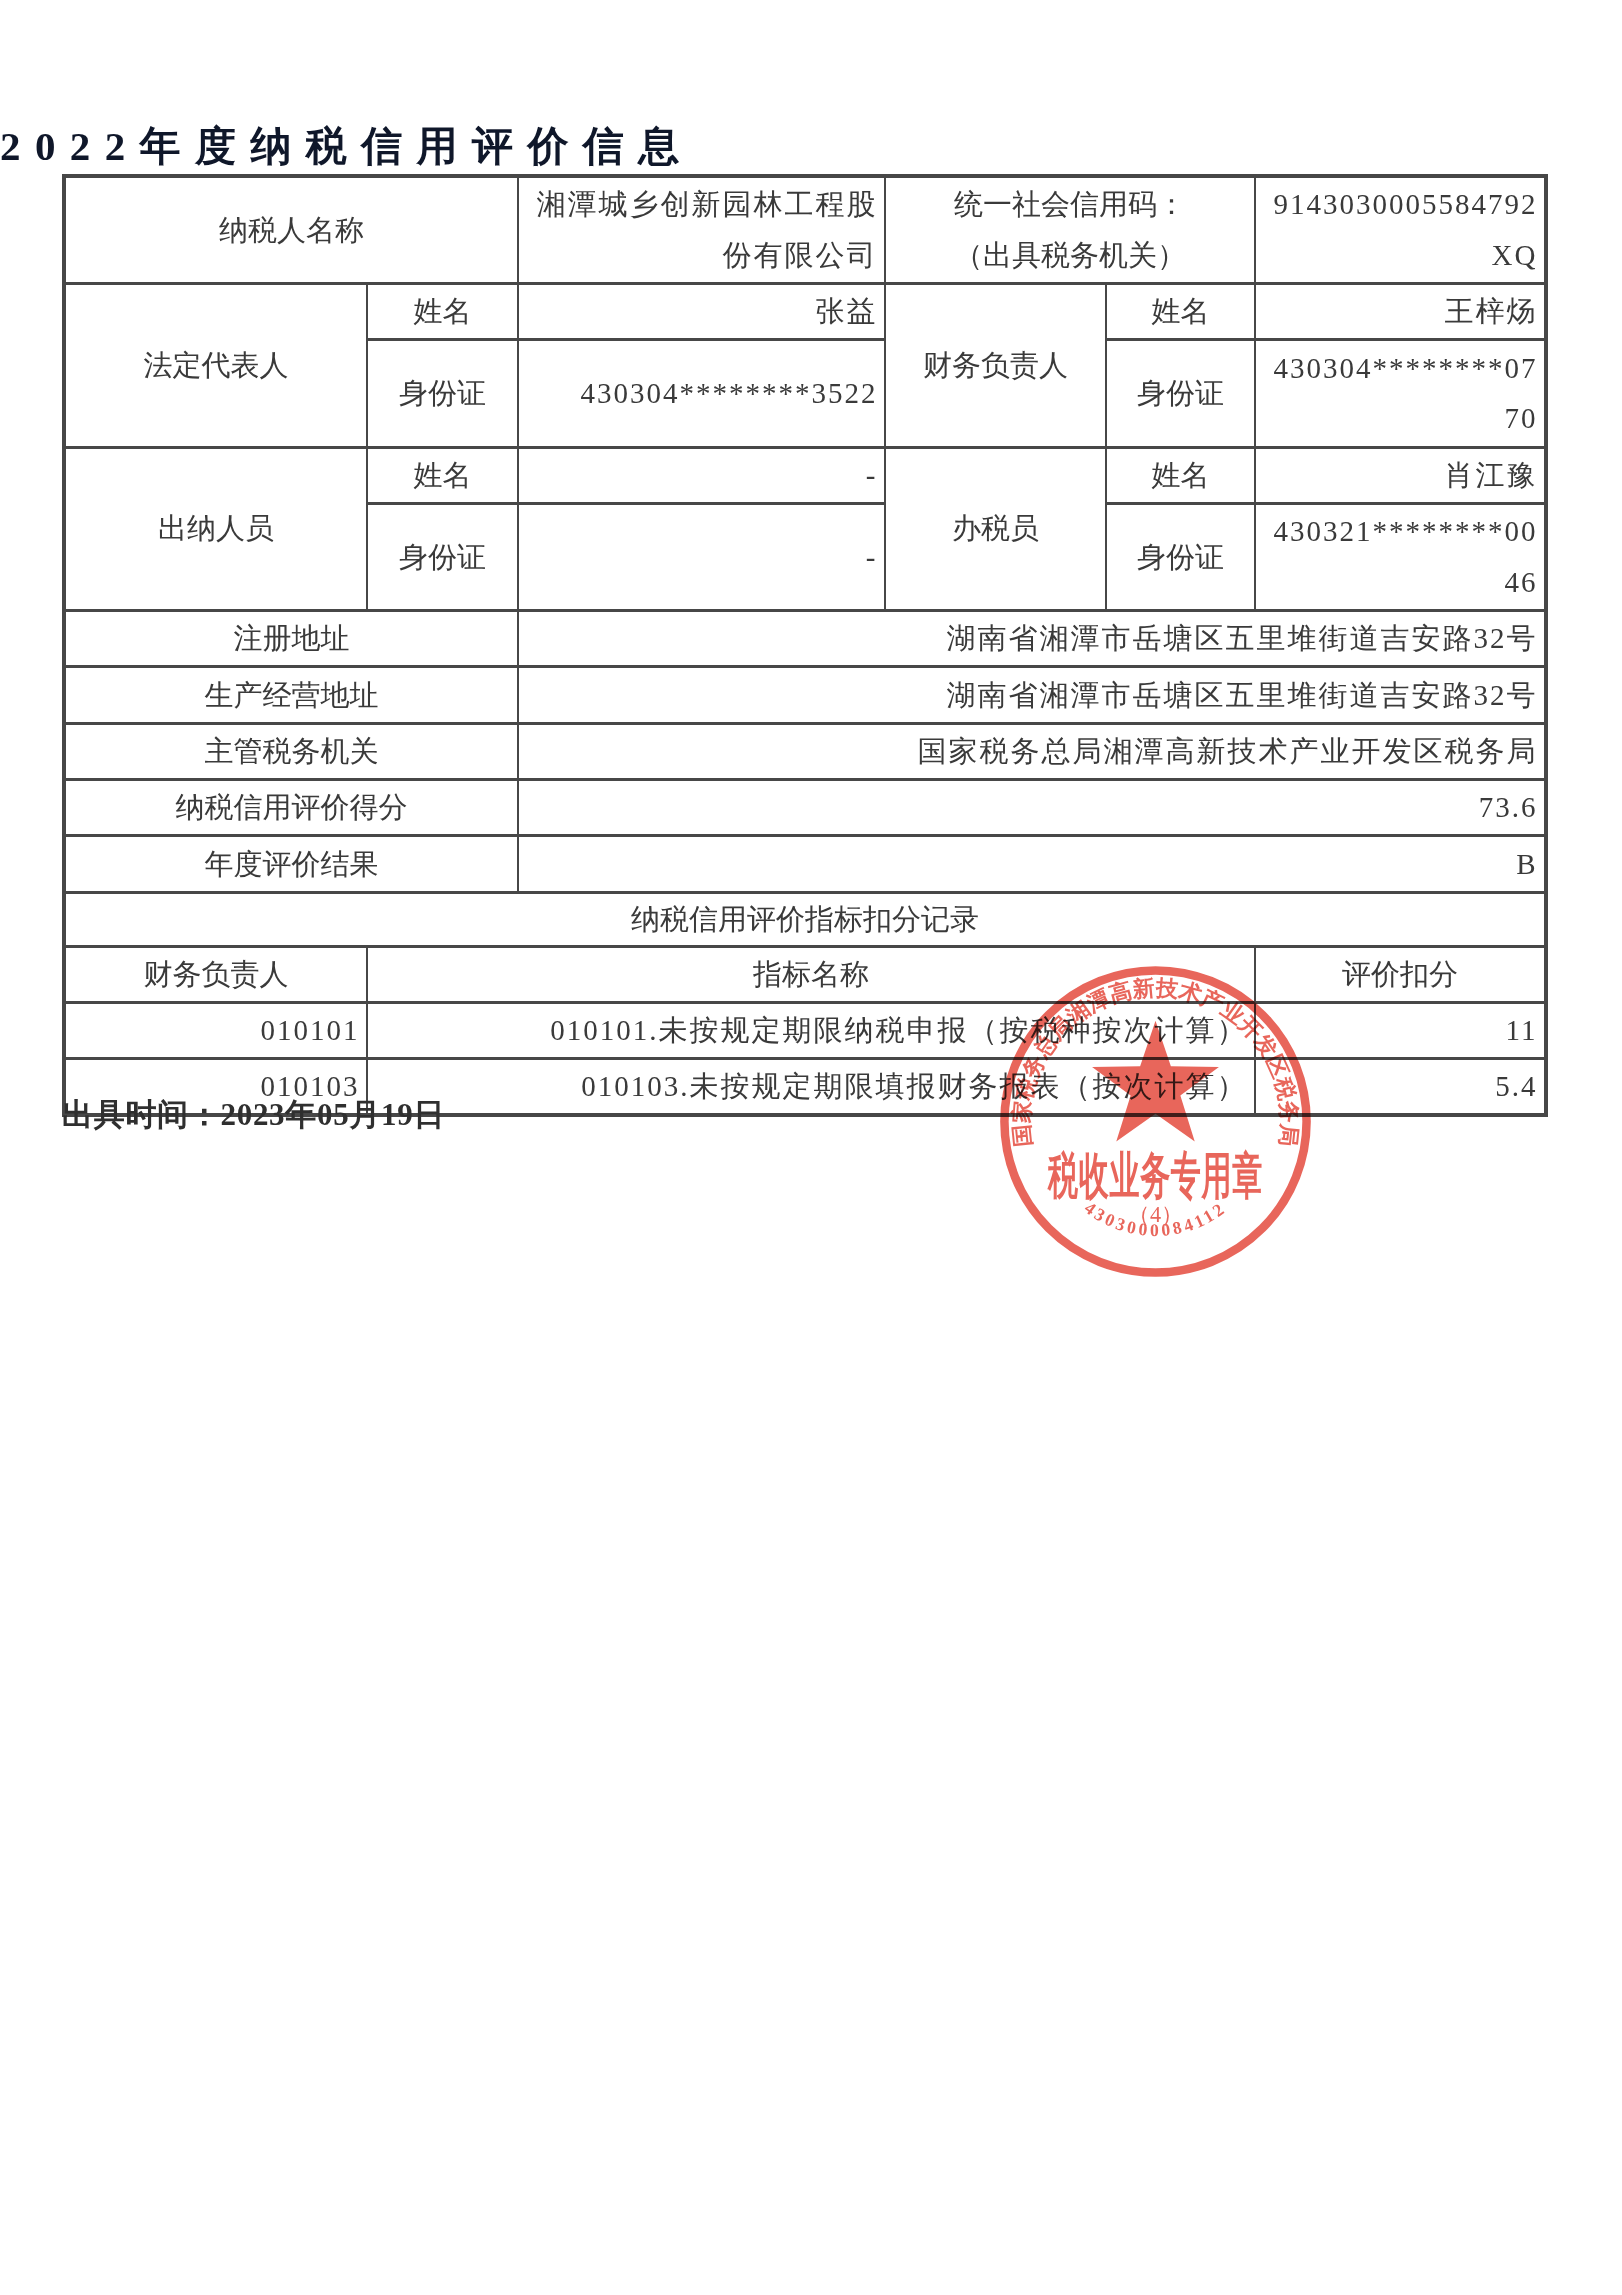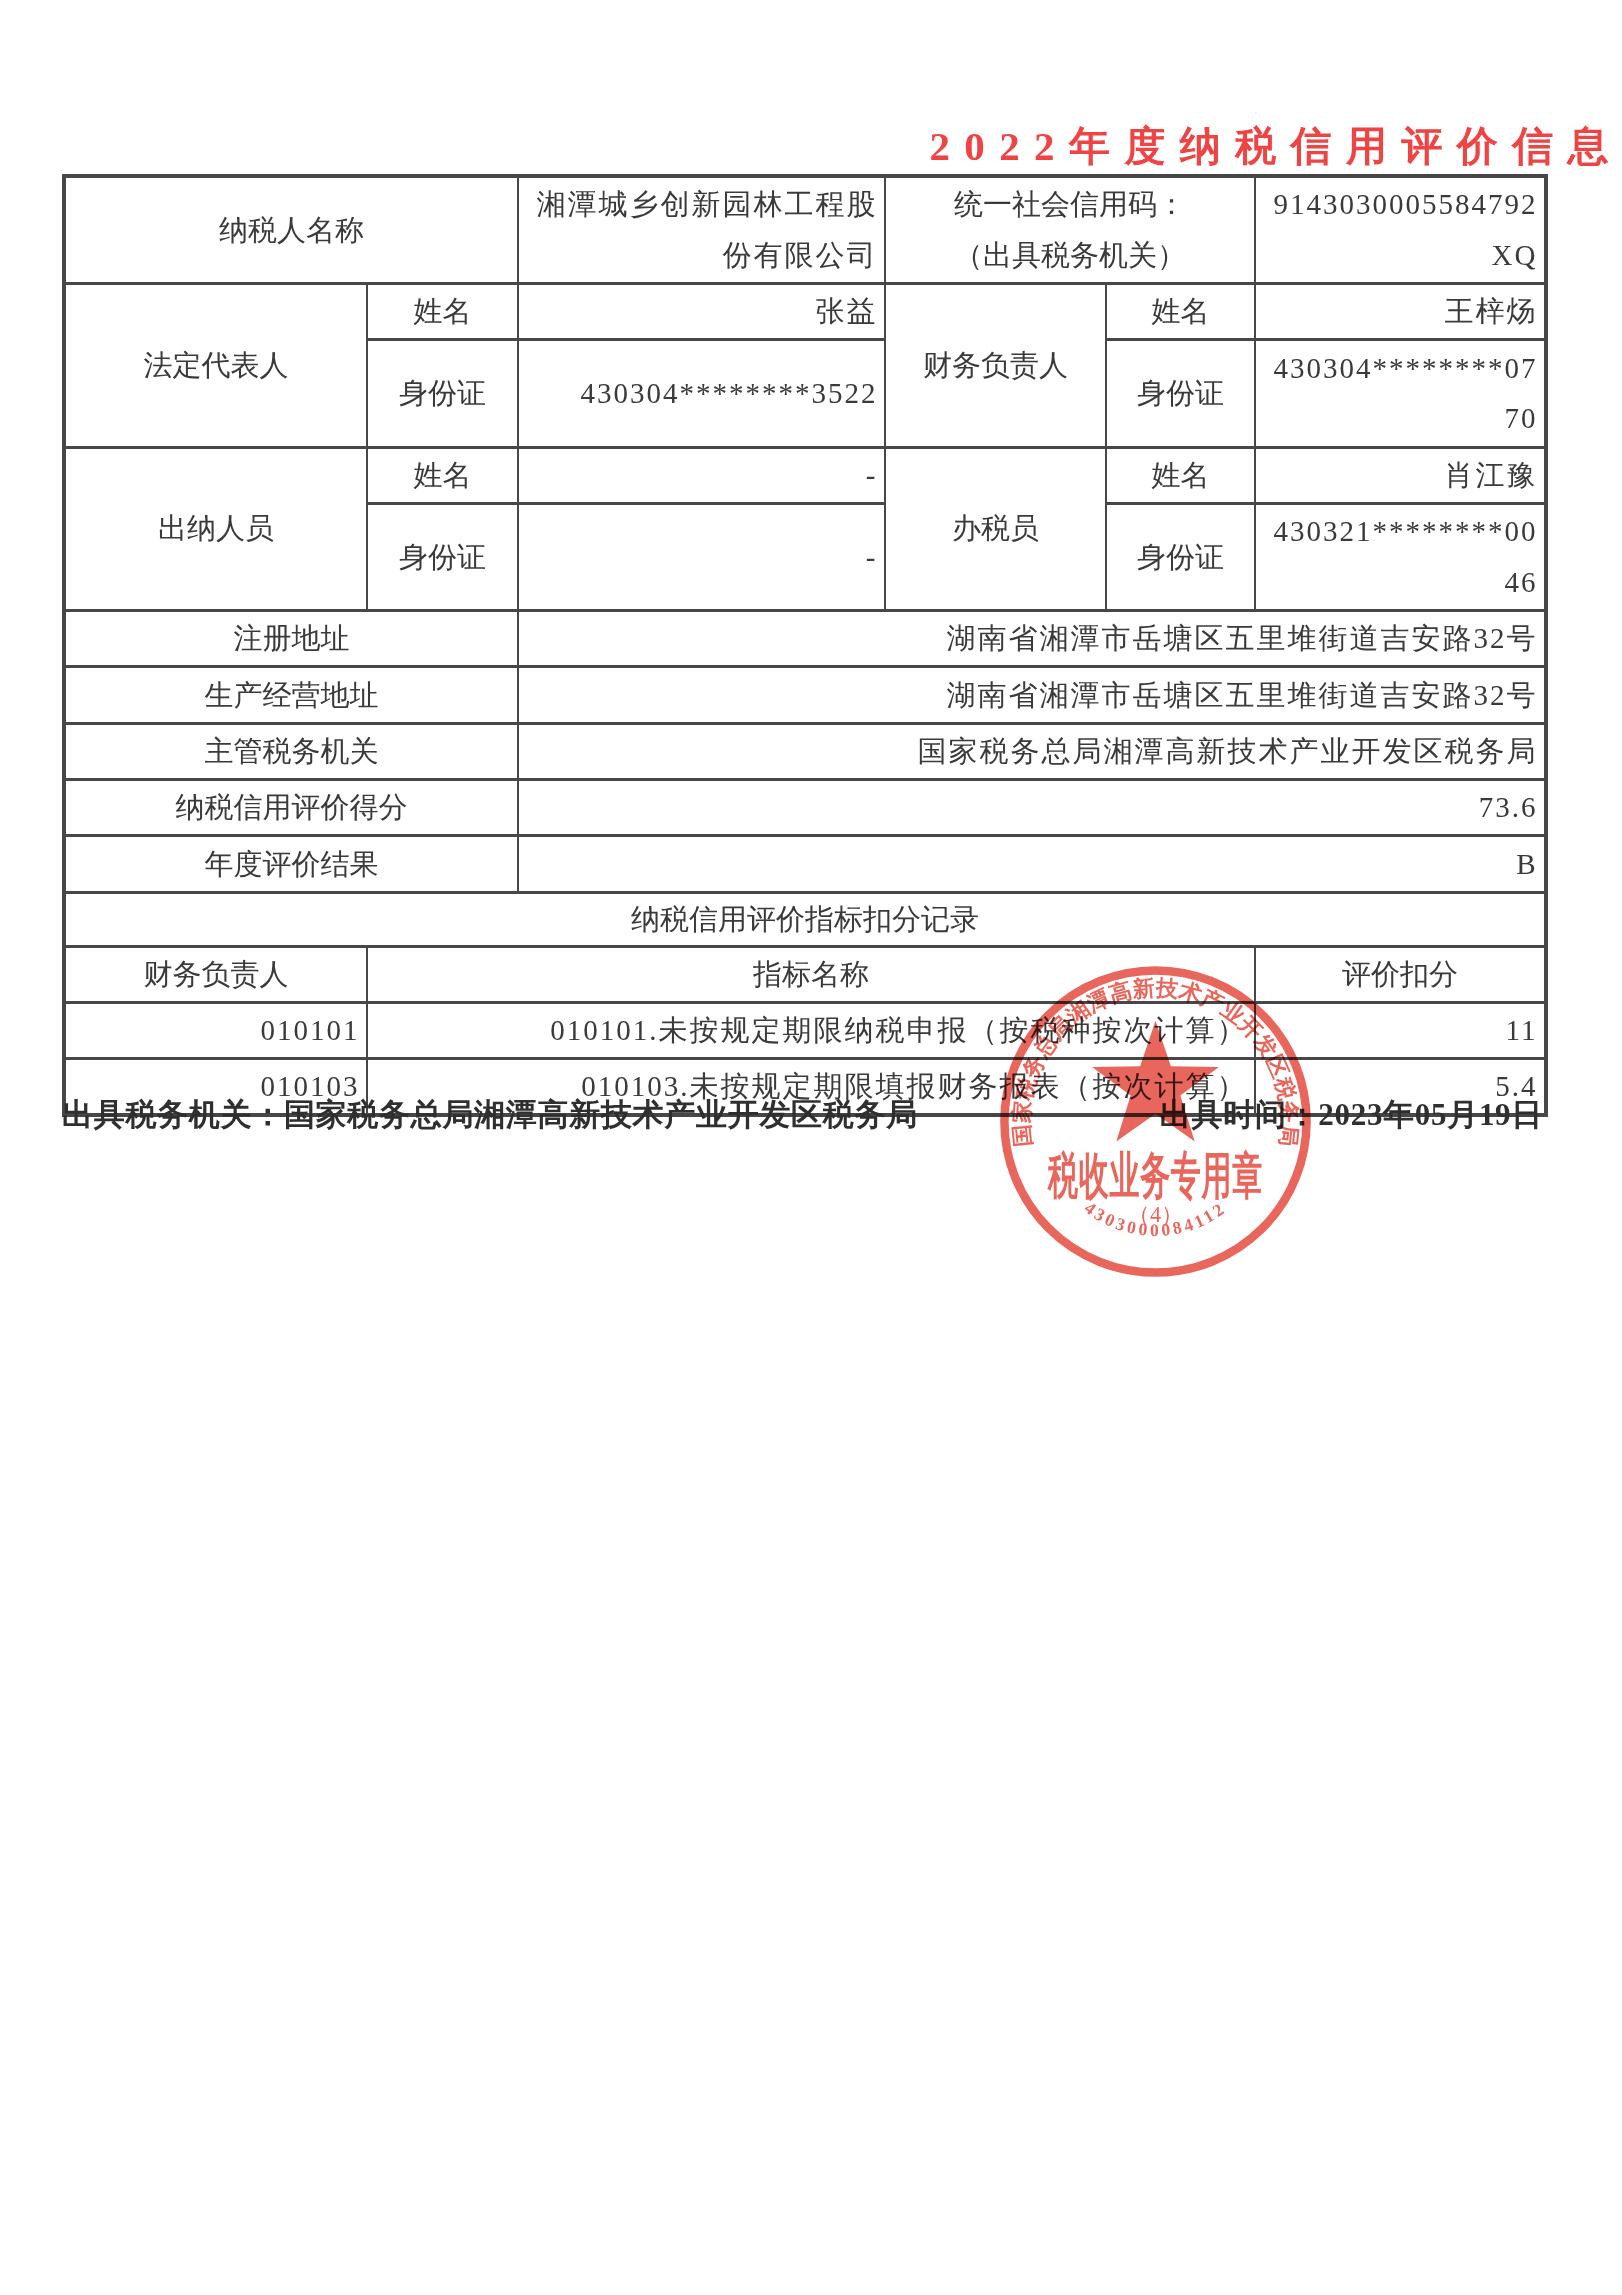--- a/index.html
+++ b/index.html
@@ -8,25 +8,25 @@
     width:1623px;
     height:2295px;
     background:#ffffff;
     font-family:"Liberation Serif","DejaVu Serif",serif;
     color:#383838;
     overflow:hidden;
   }
   .title{
     position:absolute;
     top:119px; left:0; width:100%;
-    text-align:right;
+    text-align:left;
     font-size:41px;
     font-weight:bold;
     letter-spacing:14.4px;
-    color:#ef4444;
+    color:#0f172a;
   }
   table.main{
     position:absolute;
     left:62px; top:174px;
     width:1481px;
     border-collapse:collapse;
     table-layout:fixed;
     font-size:29px;
     color:#3a3a3a;
   }
@@ -158,21 +158,20 @@
       </tr>
       <tr style="height:54px">
         <td class="val mono wide code-cell">010103</td>
         <td colspan="4" class="val">010103.未按规定期限填报财务报表（按次计算）</td>
         <td class="val mono wide points-cell">5.4</td>
       </tr>
     </tbody>
   </table>
 
   <div class="footer">
-    <div><span>出具税务机关：</span><span>国家税务总局湘潭高新技术产业开发区税务局</span></div>
     <div><span>出具时间：</span><span>2023年05月19日</span></div>
   </div>
 
   <svg class="stamp" width="327" height="327" viewBox="0 0 500 500">
     <defs>
       <path id="arcTop" d="M 58.4 273.5 A 193 193 0 1 1 441.6 273.5" fill="none"></path>
       <path id="arcBot" d="M 91.4 324 A 175 175 0 0 0 408.6 324" fill="none"></path>
     </defs>
     <circle cx="250" cy="250" r="231" fill="none" stroke-width="13" stroke="#e65549"></circle>
     <text font-size="34" font-weight="bold" fill="#e65549">

